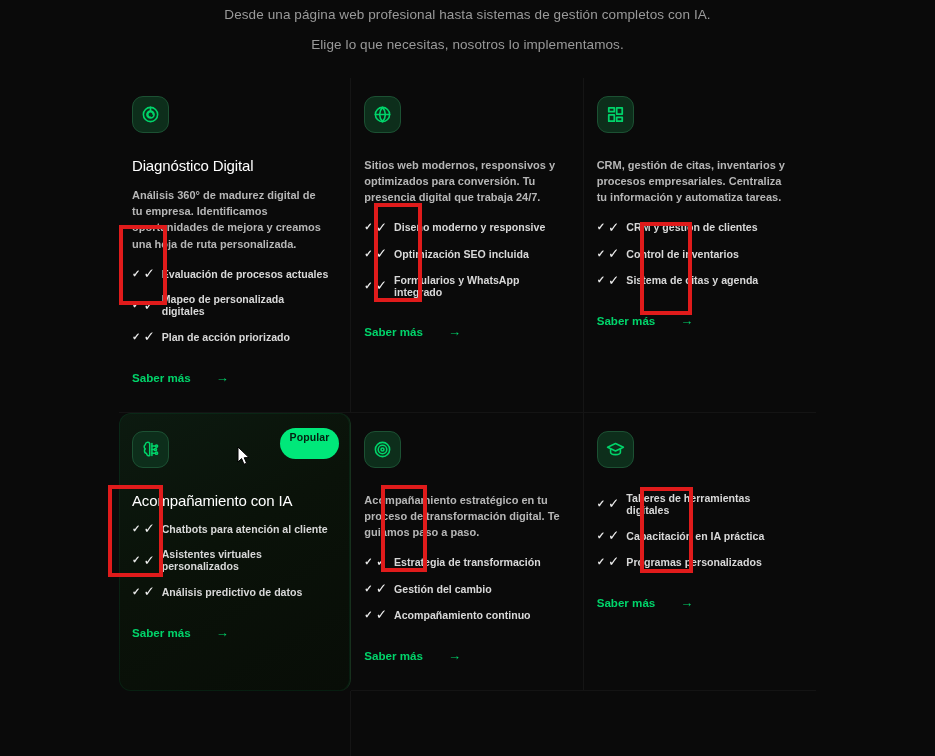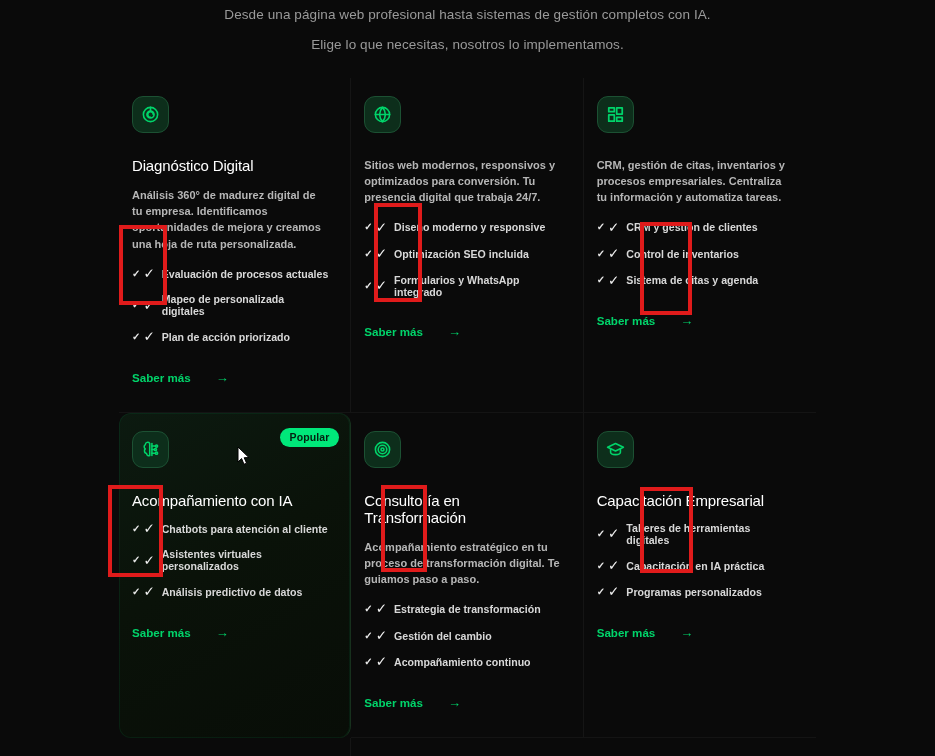--- a/index.html
+++ b/index.html
@@ -61,21 +61,21 @@
   .icon-tile svg { display: block; }
 
   
   .badge {
     position: absolute;
     right: 11px; top: 15px;
     background: #00e87a;
     color: #032211;
     font-size: 10.5px;
     font-weight: 700;
-    padding: 3px 10px 4px;
+    padding: 3px 10px 16px;
     border-radius: 999px;
     letter-spacing: .1px;
   }
 
   
   .card-title {
     color: #ffffff;
     font-size: 15px;
     font-weight: 400;
     letter-spacing: -.15px;
@@ -285,21 +285,21 @@
           <span class="arrow">→</span>
         </a></div>
       <div class="card"><div class="icon-tile">
           <span>
             <svg width="19" height="19" viewBox="0 0 24 24" fill="none" stroke="#00d46a" stroke-width="2" stroke-linecap="round" stroke-linejoin="round">
               <circle cx="12" cy="12" r="9"></circle>
               <circle cx="12" cy="12" r="5.4"></circle>
               <circle cx="12" cy="12" r="1.9"></circle>
             </svg>
           </span>
-        </div><div class="card-title">Consultoría en Transformación</div><div class="card-desc">Acompañamiento estratégico en tu proceso de transformación digital. Te guiamos paso a paso.</div><ul class="features">
+        </div><div class="card-desc">Acompañamiento estratégico en tu proceso de transformación digital. Te guiamos paso a paso.</div><ul class="features">
           <li class="feature">
             <span class="chk-wrap">
               <span class="chk-bold">✓</span>
               <span class="chk-thin">✓</span>
             </span>
             <span>Estrategia de transformación</span>
           </li>
           <li class="feature">
             <span class="chk-wrap">
               <span class="chk-bold">✓</span>
@@ -318,21 +318,21 @@
           <span>Saber más</span>
           <span class="arrow">→</span>
         </a></div>
       <div class="card no-right"><div class="icon-tile">
           <span>
             <svg width="19" height="19" viewBox="0 0 24 24" fill="none" stroke="#00d46a" stroke-width="2" stroke-linecap="round" stroke-linejoin="round">
               <path d="M12 4.5 L22 9.2 L12 13.9 L2 9.2 Z"></path>
               <path d="M5.8 11v4.6c0 1.6 2.8 2.9 6.2 2.9s6.2-1.3 6.2-2.9V11"></path>
             </svg>
           </span>
-        </div><div class="card-title">Capacitación Empresarial</div><ul class="features">
+        </div><ul class="features">
           <li class="feature">
             <span class="chk-wrap">
               <span class="chk-bold">✓</span>
               <span class="chk-thin">✓</span>
             </span>
             <span>Talleres de herramientas digitales</span>
           </li>
           <li class="feature">
             <span class="chk-wrap">
               <span class="chk-bold">✓</span>

